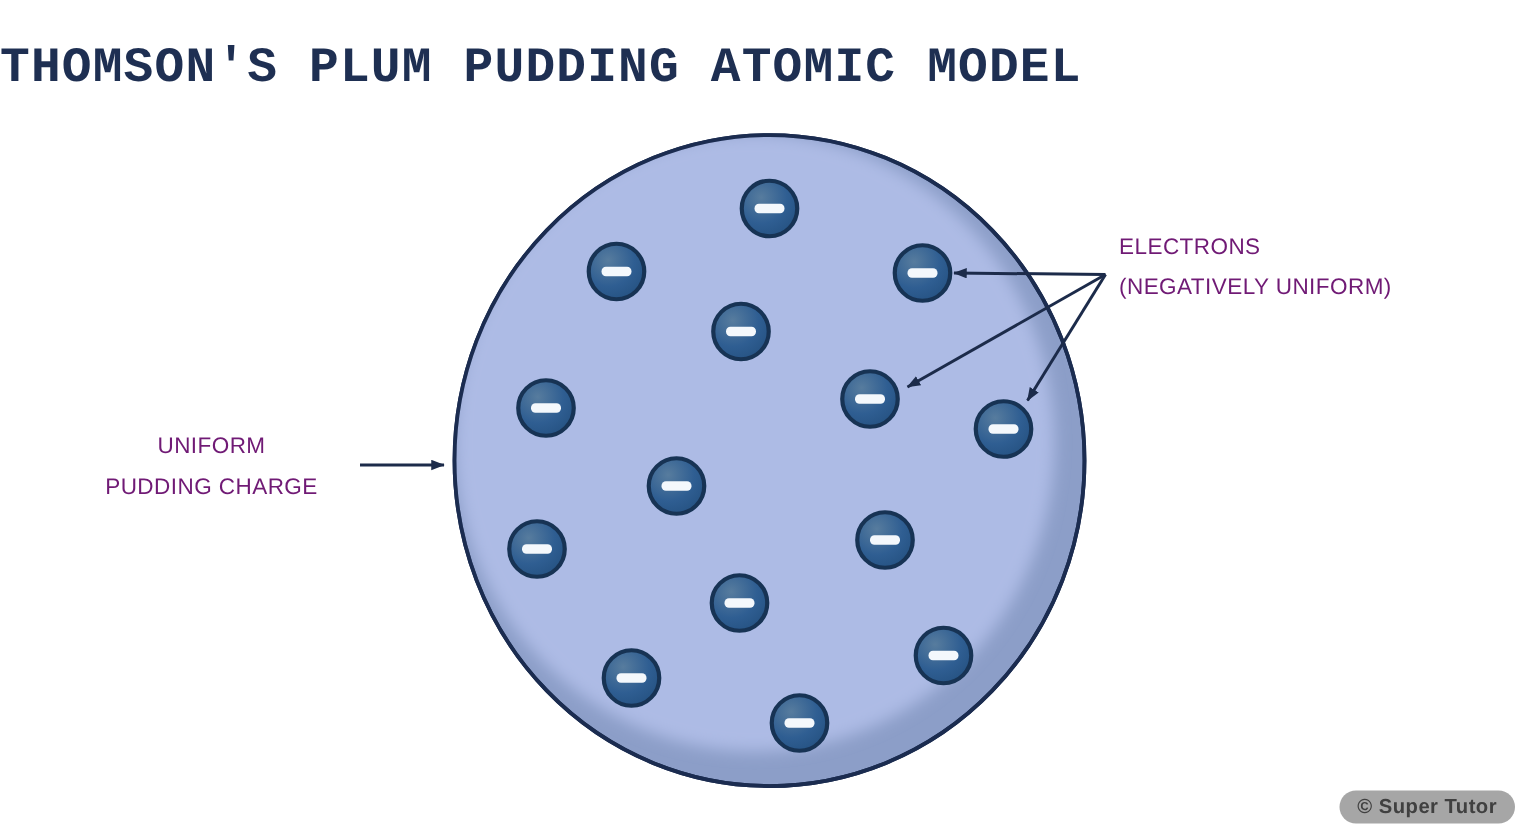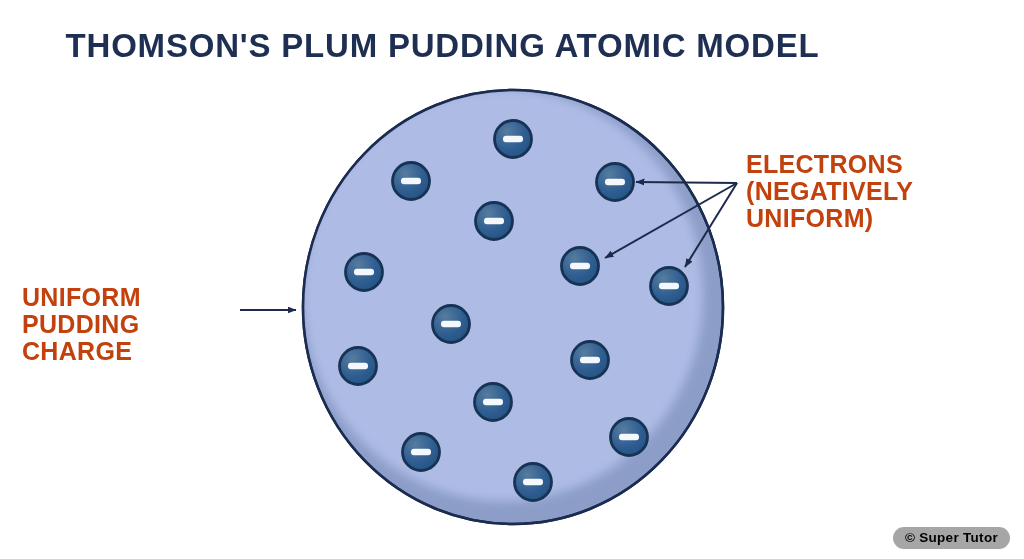--- a/index.html
+++ b/index.html
@@ -10,47 +10,46 @@
     overflow: hidden;
     background: #ffffff;
     font-family: "Liberation Sans", sans-serif;
   }
   #diagram-svg { position: absolute; left: 0; top: 0; }
   .page-title {
     position: absolute;
     top: 27px;
     left: 0;
     width: 885px;
-    text-align: center;
     font-size: 33px;
     font-weight: 700;
     letter-spacing: 0.8px;
     color: #1e2f52;
     white-space: nowrap;
+    font-family: Liberation Mono, monospace;
   }
   .side-label {
     position: absolute;
-    font-size: 25px;
+    font-size: 15px;
     line-height: 27px;
-    color: #c2410c;
+    color: #701a75;
     letter-spacing: 0.3px;
-    font-weight: bold;
   }
   #electrons-label { left: 746px; top: 151px; text-align: left; }
-  #positive-label  { left: 22px;  top: 284px; width: 212px; }
+  #positive-label  { left: 35px;  top: 284px; width: 212px; text-align: center; }
   .watermark {
     position: absolute;
     right: 14px;
     bottom: 10px;
     height: 22px;
     line-height: 22px;
     padding: 0 12px;
     border-radius: 12px;
     background: rgba(158,158,158,0.92);
-    color: #000000;
+    color: #404040;
     font-size: 13.5px;
     font-weight: 700;
     letter-spacing: 0.3px;
   }
 </style>
 </head>
 <body>
 
 <div id="stage">
 

